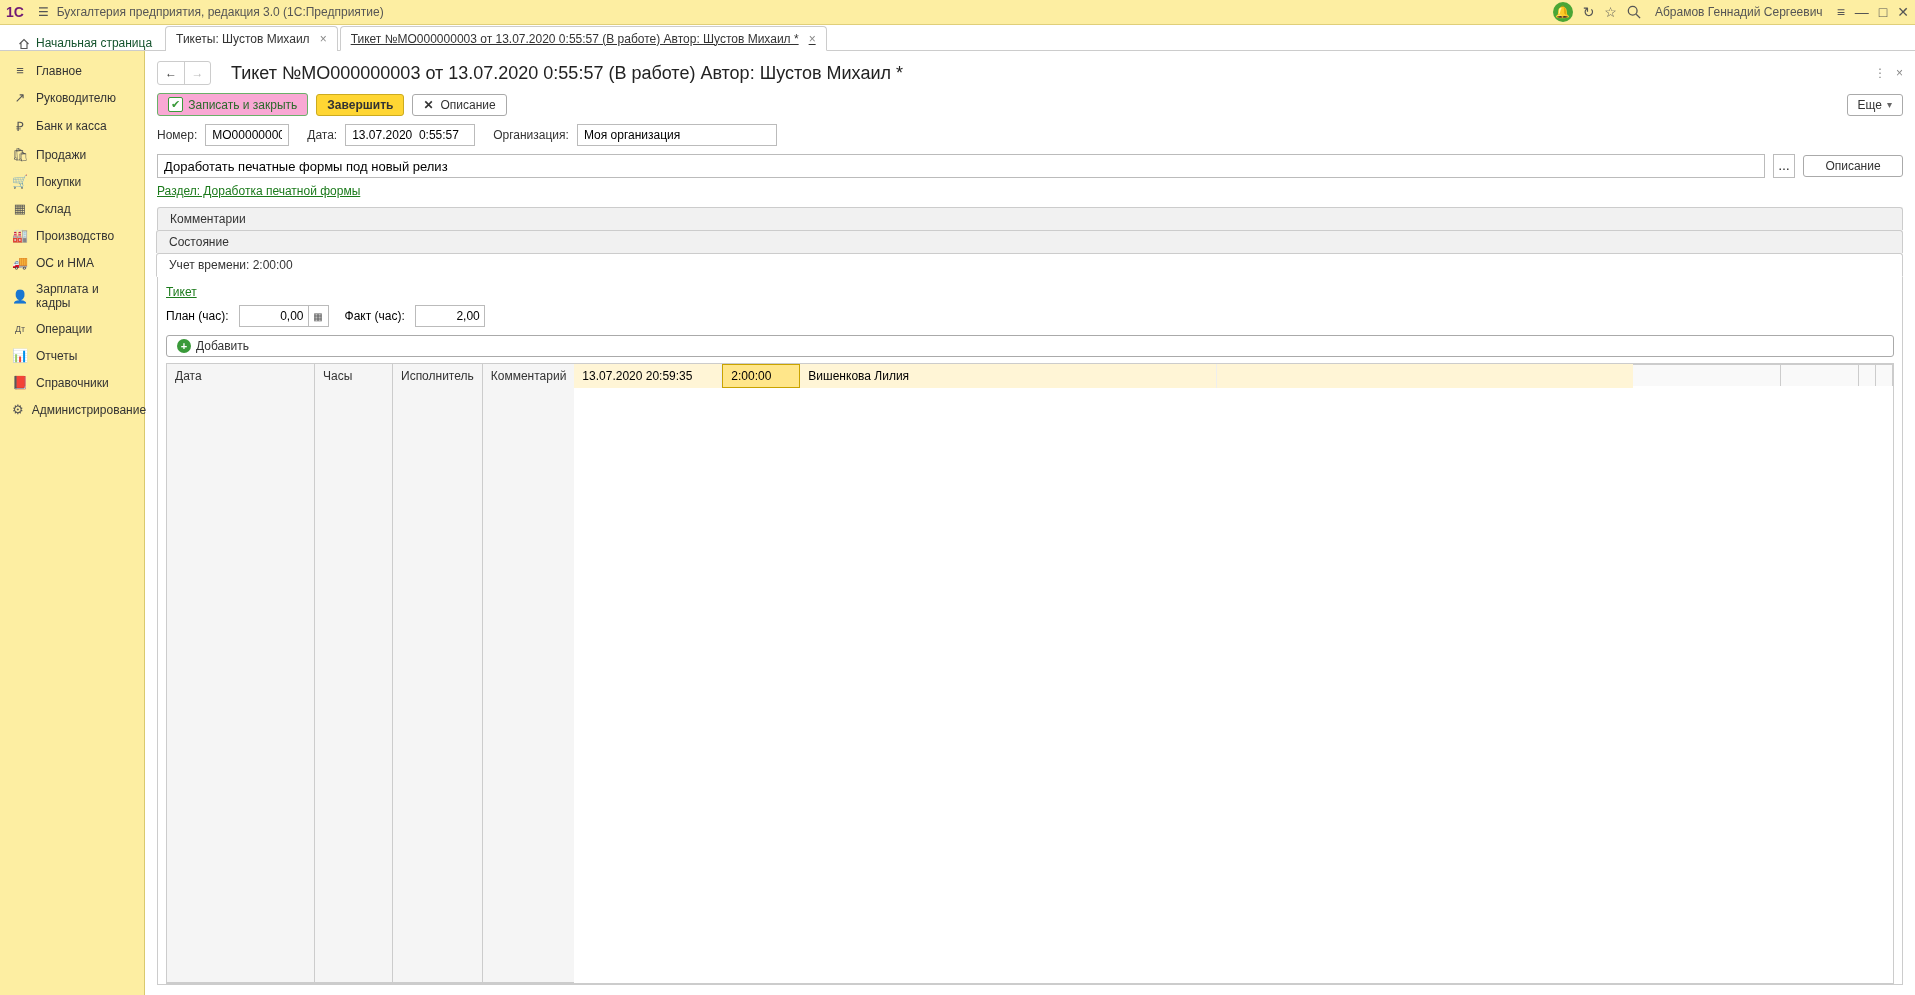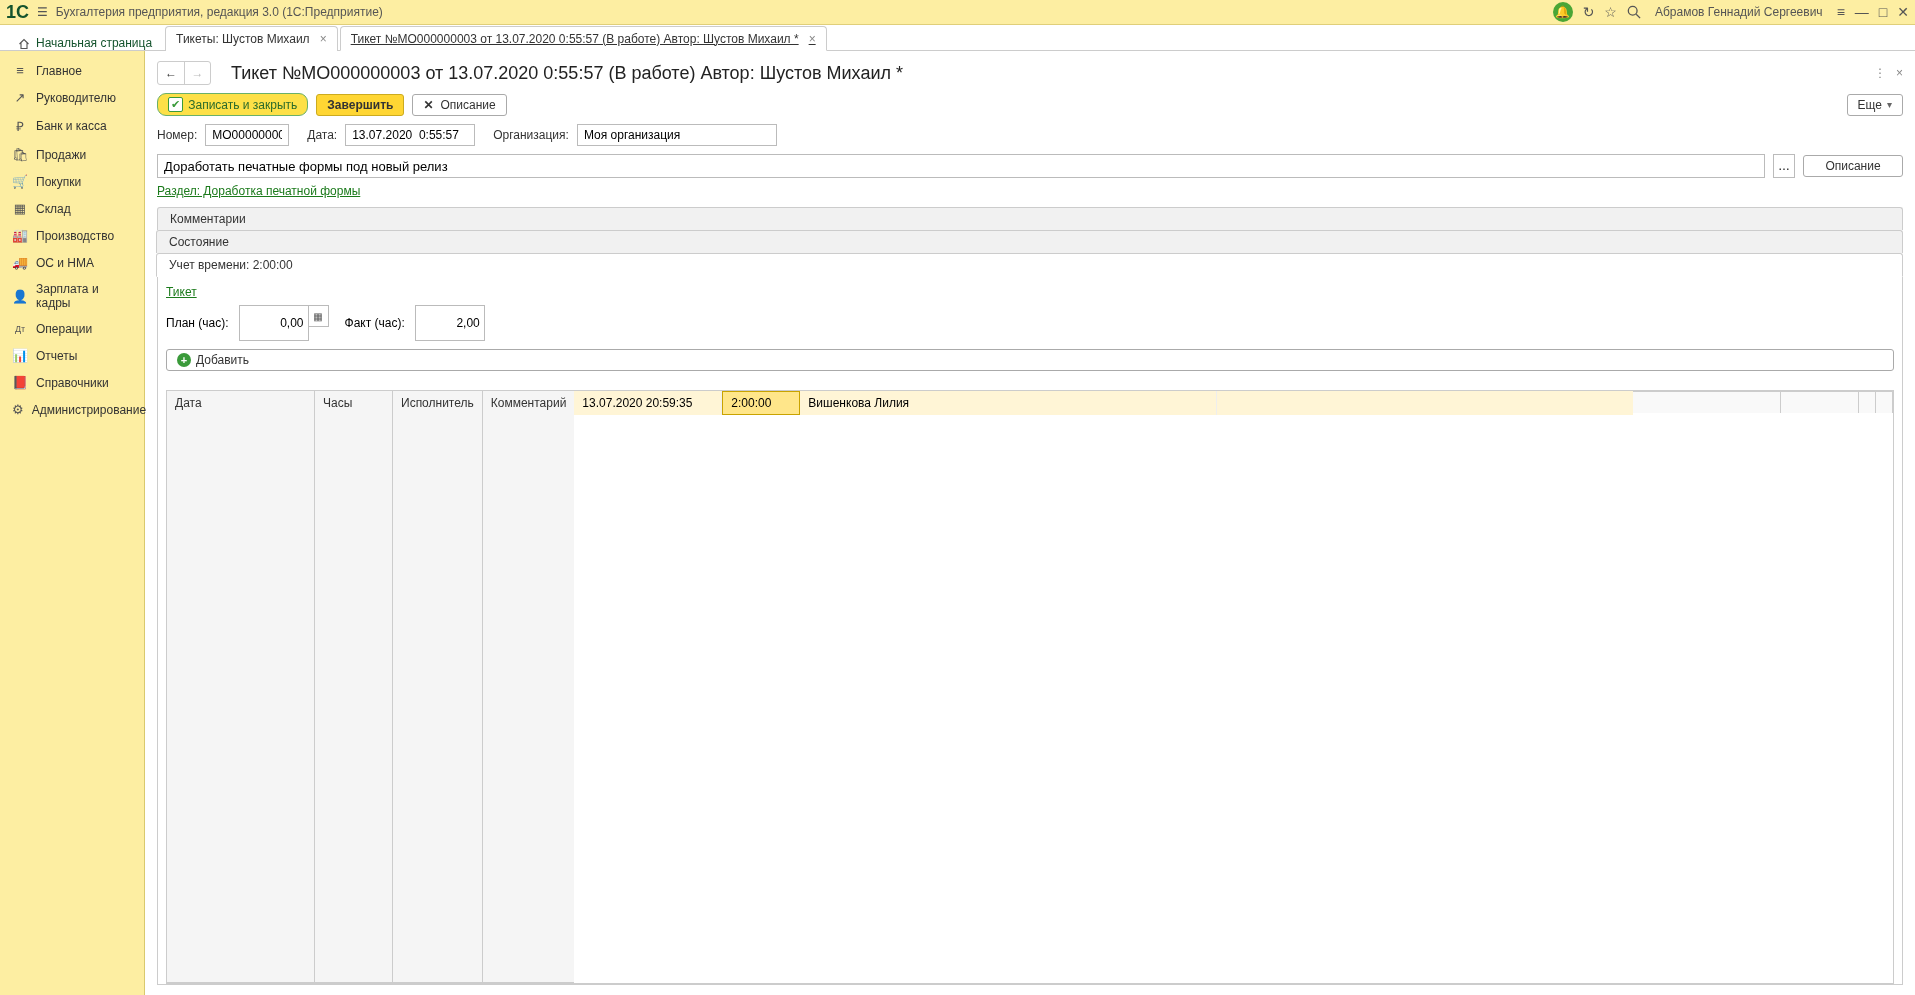--- a/index.html
+++ b/index.html
@@ -8,21 +8,21 @@
   
   
   .top-bar {
     background: #fdeea2;
     height: 25px;
     display: flex;
     align-items: center;
     padding: 0 6px;
     border-bottom: 1px solid #e0cf7a;
   }
-  .top-bar .logo { color: #14532d; font-weight: bold; font-size: 18px; }
+  .top-bar .logo { color: #701a75; font-weight: bold; font-size: 14px; margin-right: 6px; }
   .top-bar .hamburger { margin: 0 8px; color: #555; cursor: pointer; }
   .top-bar .title { color: #555; font-size: 12px; }
   .top-bar .spacer { flex: 1; }
   .top-bar .right-icons { display: flex; gap: 10px; align-items: center; }
   .top-bar .bell { background: #4aa636; color: #fff; border-radius: 50%; width: 20px; height: 20px; display: flex; align-items: center; justify-content: center; font-size: 12px; }
   .top-bar .icon-btn { color: #555; cursor: pointer; font-size: 14px; }
   .top-bar .user-name { color: #555; margin: 0 4px; }
   
   
   .tab-bar {
@@ -78,21 +78,21 @@
   .content-title { font-size: 18px; color: #222; font-weight: normal; }
   .content-hdr-right { margin-left: auto; display: flex; gap: 10px; align-items: center; color: #888; }
   
   
   .toolbar { display: flex; gap: 8px; padding: 0 12px 8px 12px; align-items: center; }
   .btn {
     border: 1px solid #aaa; background: #fff; border-radius: 3px;
     padding: 3px 10px; display: inline-flex; align-items: center; gap: 5px;
     cursor: pointer; font-size: 12px; color: #333;
   }
-  .btn-save { border-color: #6ab06a; background: #fde047; color: #2a6a2a; border-radius: 9px; }
+  .btn-save { border-color: #6ab06a; background: #f9a8d4; color: #2a6a2a; }
   .btn-save::before { content: "✔"; color: #3a9a3a; font-size: 11px; border: 1px solid #3a9a3a; padding: 0 2px; border-radius: 2px; background: #fff; }
   .btn-complete { background: #ffd633; border-color: #ccab1f; font-weight: bold; }
   .btn-close::before { content: "✕"; font-weight: bold; margin-right: 2px; }
   .btn-more { margin-left: auto; }
   .btn-more::after { content: " ▾"; font-size: 10px; color: #666; }
   
   
   .form-row { display: flex; align-items: center; gap: 6px; padding: 0 12px 8px 12px; }
   .form-row label { color: #333; margin-right: 2px; }
   .input { border: 1px solid #bbb; background: #fff; padding: 2px 6px; height: 22px; font-size: 12px; }
@@ -118,24 +118,24 @@
     position: relative; top: 1px; color: #333;
   }
   .inner-tab + .inner-tab { margin-left: -1px; }
   .inner-tab.active { background: #fff; border-bottom: 1px solid #fff; }
   
   .tab-content { border: 1px solid #ccc; border-top: none; margin: 0 12px 10px 12px; padding: 8px 8px 0 8px; display: flex; flex-direction: column; flex: 1; min-height: 0; }
   
   .ticket-link { color: #1b7a1b; text-decoration: underline; font-size: 12px; margin-bottom: 6px; cursor: pointer;}
   .time-row { display: flex; align-items: center; gap: 10px; margin-bottom: 8px; }
   .time-row .input-wrap { display: flex; }
-  .time-row input { border: 1px solid #bbb; height: 36px; text-align: right; padding: 0 4px; width: 70px; font-size: 12px; }
+  .time-row input { border: 1px solid #bbb; height: 22px; text-align: right; padding: 0 4px; width: 70px; font-size: 12px; }
   .time-row .calc-btn { border: 1px solid #bbb; border-left: none; width: 20px; height: 22px; display: flex; align-items: center; justify-content: center; cursor: pointer; font-size: 10px; color: #555;}
   
-  .btn-add { display: inline-flex; align-items: flex-start; gap: 5px; margin-bottom: 19px; }
+  .btn-add { display: inline-flex; align-items: flex-start; gap: 5px; margin-bottom: 6px; }
   .btn-add::before {
     content: "+"; background: #3a9a3a; color: white; border-radius: 50%;
     width: 14px; height: 14px; display: inline-flex; align-items: center; justify-content: center;
     font-size: 11px; font-weight: bold;
   }
   
   
   .data-table { flex: 1; border: 1px solid #ccc; display: flex; flex-direction: row; min-height: 0; }
   .thead { display: flex; background: #f5f5f5; border-bottom: 1px solid #ccc; }
   .th { padding: 5px 8px; border-right: 1px solid #ccc; color: #333; font-size: 12px; }

